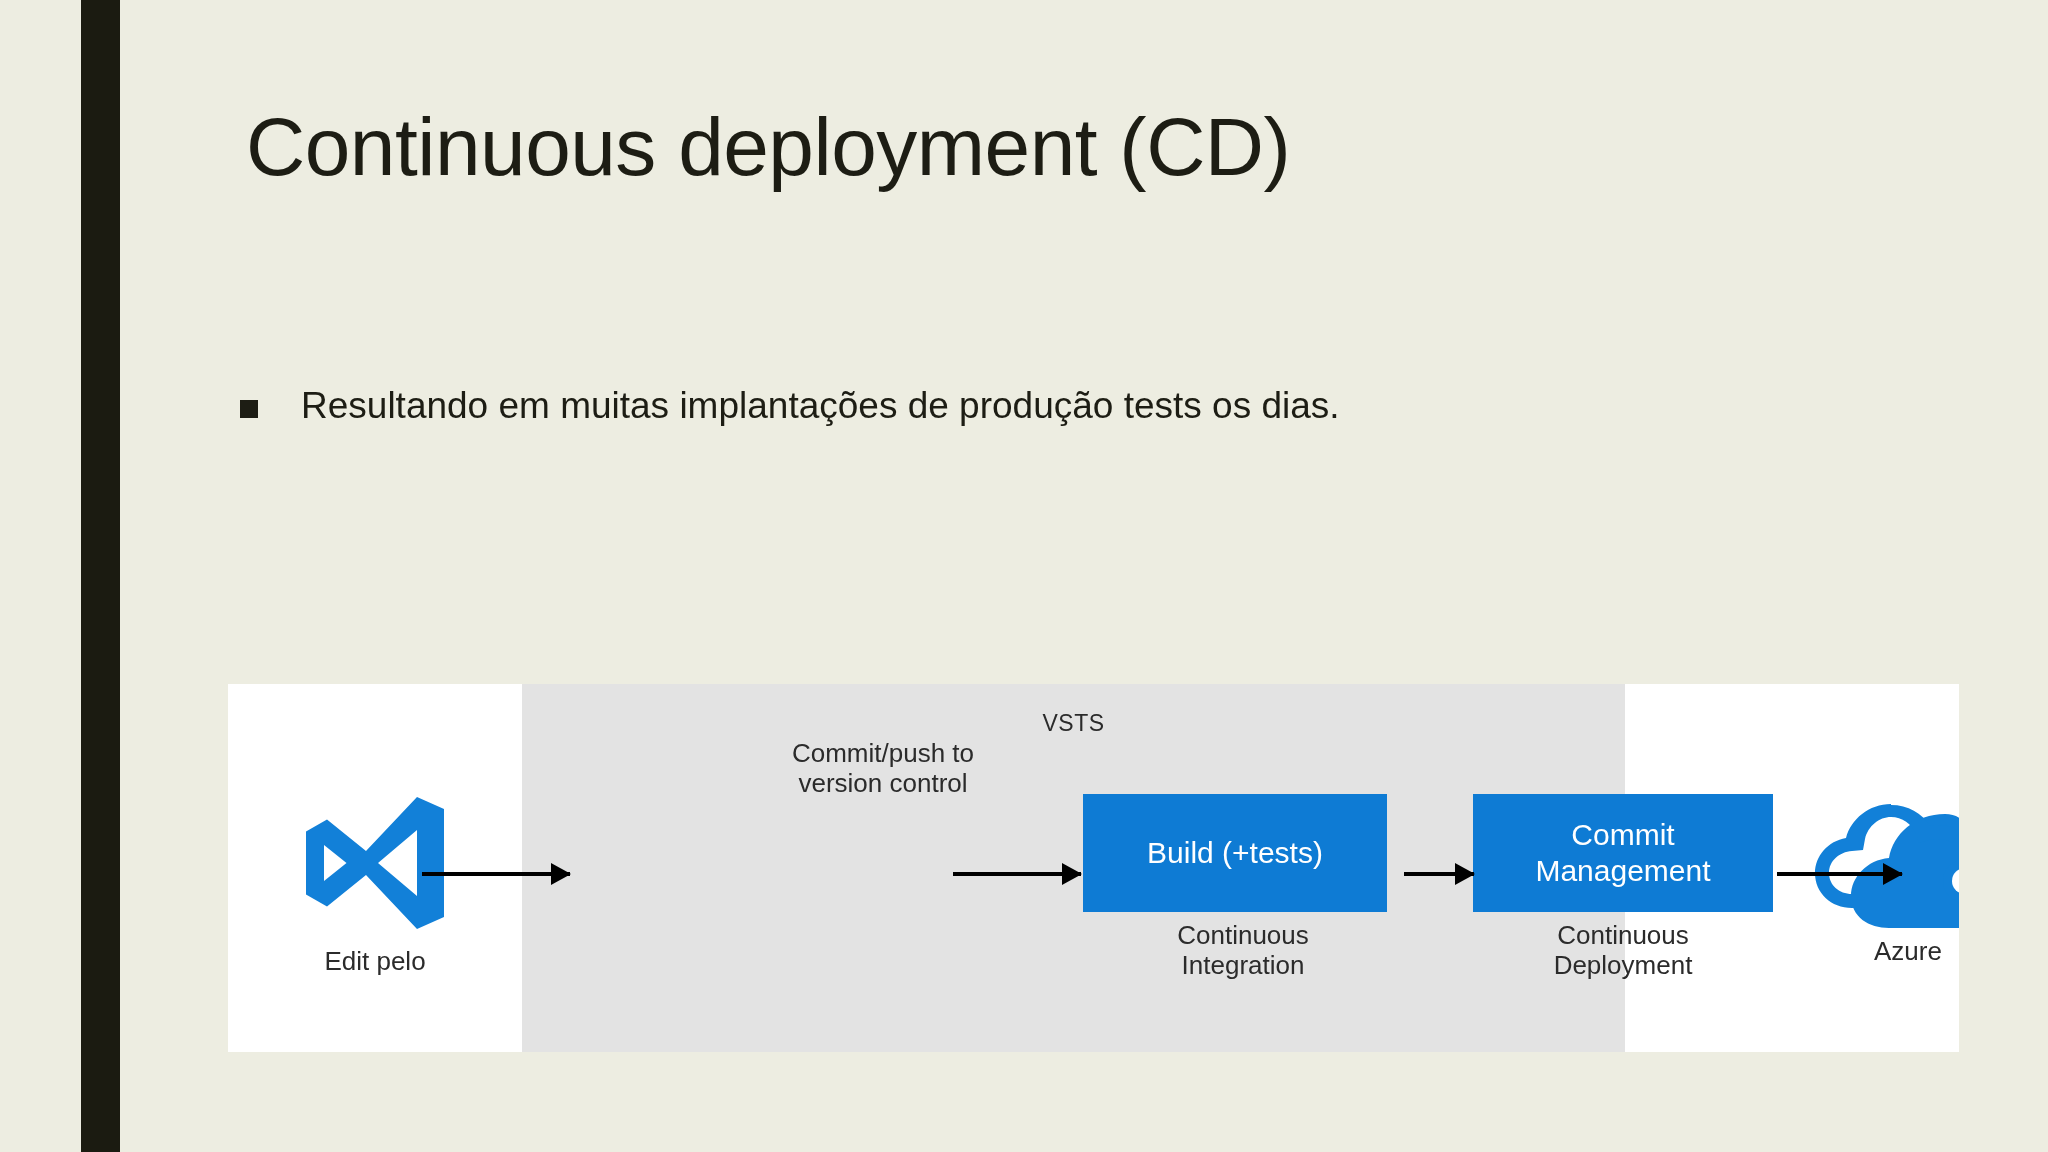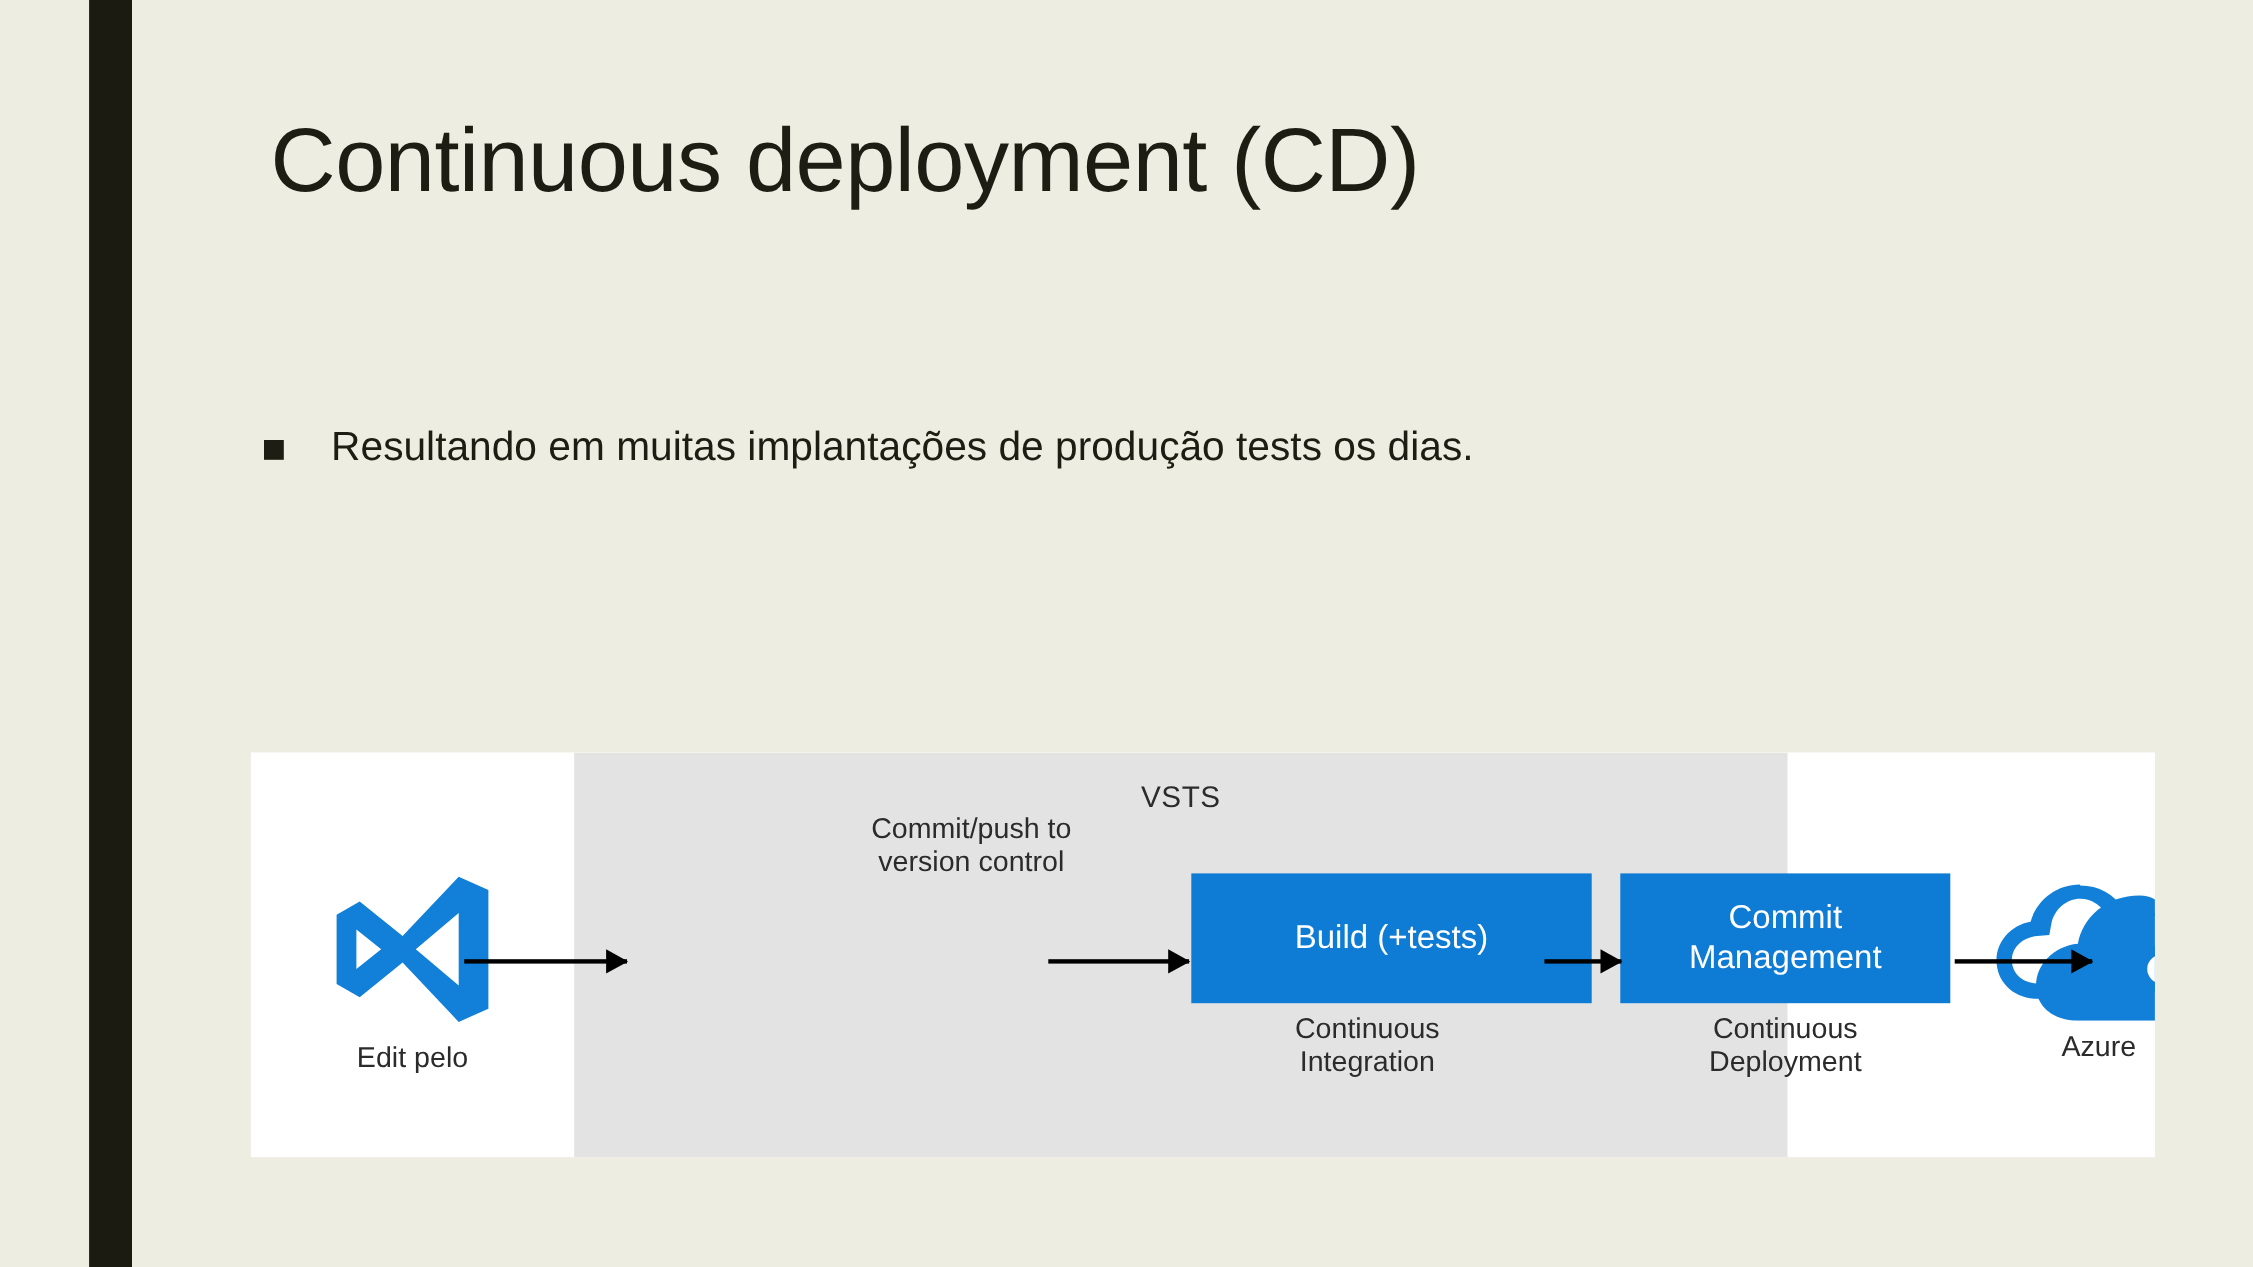--- a/index.html
+++ b/index.html
@@ -94,21 +94,21 @@
     width: 1103px;
     height: 368px;
     background: #E3E3E3;
   }
   .band-label {
     position: absolute;
     left: 0;
     top: 26px;
     width: 1103px;
     text-align: center;
-    font-size: 27px;
+    font-size: 23px;
     color: #2B2B2B;
     letter-spacing: 0.5px;
   }
 
   
   .node {
     position: absolute;
     text-align: center;
   }
   .node-caption {
@@ -123,21 +123,21 @@
   #node-edit-code { left: 0px; top: 104px; width: 294px; }
   .vs-logo { width: 160px; height: 150px; margin: 0 auto; }
 
   
   #node-git { left: 550px; top: 46px; width: 210px; }
   .git-cyl { width: 150px; height: 208px; margin: 0 auto; position: relative; }
 
   
   #node-build { left: 855px; top: 110px; width: 320px; }
   .blue-box {
-    width: 364px;
+    width: 304px;
     height: 118px;
     background: #0E7BD4;
     display: flex;
     align-items: center;
     justify-content: center;
     color: #FFFFFF;
     font-size: 30px;
     line-height: 1.2;
     white-space: pre-line;
     text-align: center;

